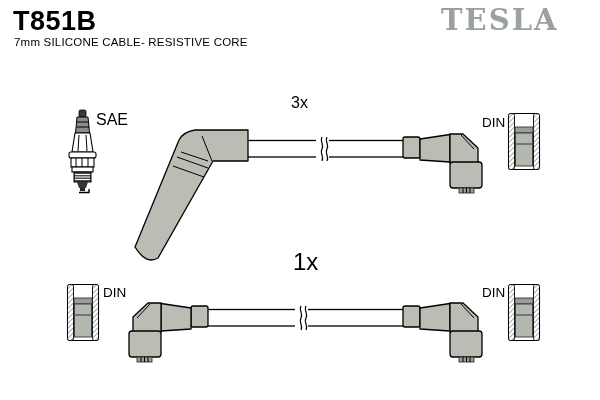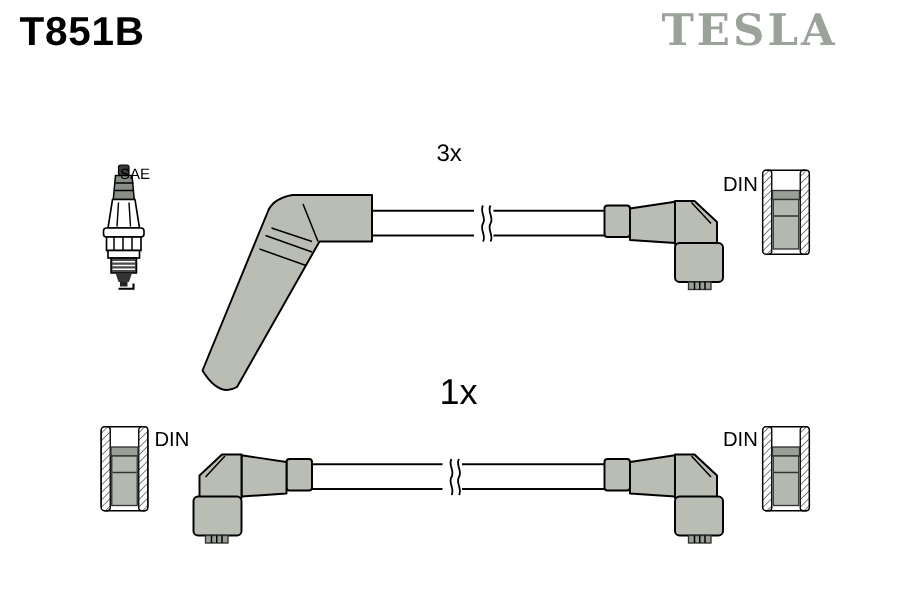--- a/index.html
+++ b/index.html
@@ -22,21 +22,21 @@
   }
   .subtitle{
     left:14px;top:36px;font-size:11.5px;color:#000;letter-spacing:0.2px;
   }
   .logo{
     left:393px;top:6px;font-family:"DejaVu Serif","Liberation Serif",serif;
     font-weight:bold;font-size:29px;color:var(--logo-gray);
     letter-spacing:2px;line-height:1;margin-left:48px;
   }
   .lbl{color:#000;line-height:1;}
-  .lbl-sae{left:80px;top:112px;font-size:10px;}
+  .lbl-sae{left:96px;top:112px;font-size:16px;}
   .lbl-qty-top{left:291px;top:95px;font-size:16px;}
   .lbl-qty-bottom{left:293px;top:250px;font-size:24px;}
   .lbl-din-tr{left:482px;top:116px;font-size:13.5px;}
   .lbl-din-bl{left:103px;top:286px;font-size:13.5px;}
   .lbl-din-br{left:482px;top:286px;font-size:13.5px;}
   svg{position:absolute;left:0;top:0;}
   .boot{fill:var(--boot-fill);stroke:var(--outline);stroke-width:1.3;stroke-linejoin:round;}
   .cable{fill:#fff;stroke:var(--outline);stroke-width:1.3;}
   .detail-line{stroke:var(--outline);stroke-width:1;fill:none;}
   .dark{fill:#3a3a3a;stroke:#000;stroke-width:0.8;}
@@ -47,20 +47,21 @@
   .din-insert{fill:var(--insert-fill);stroke:#333;stroke-width:0.9;}
   .din-shoulder{fill:var(--insert-shoulder);stroke:#333;stroke-width:0.9;}
   .tip{fill:var(--insert-shoulder);stroke:#333;stroke-width:0.9;}
 </style>
 </head>
 <body>
 
 <div class="page">
 
   <div class="abs title">T851B</div>
+  <div class="abs subtitle">7mm SILICONE CABLE- RESISTIVE CORE</div>
   <div class="abs logo">TESLA</div>
 
   <svg width="600" height="400" viewBox="0 0 600 400">
     <defs>
       <pattern id="hatch" width="3.5" height="3.5" patternUnits="userSpaceOnUse" patternTransform="rotate(45)">
         <rect width="3.5" height="3.5" fill="#ffffff"></rect>
         <line x1="0" y1="0" x2="0" y2="3.5" stroke="#555" stroke-width="1"></line>
       </pattern>
 
       <g id="din-icon">

